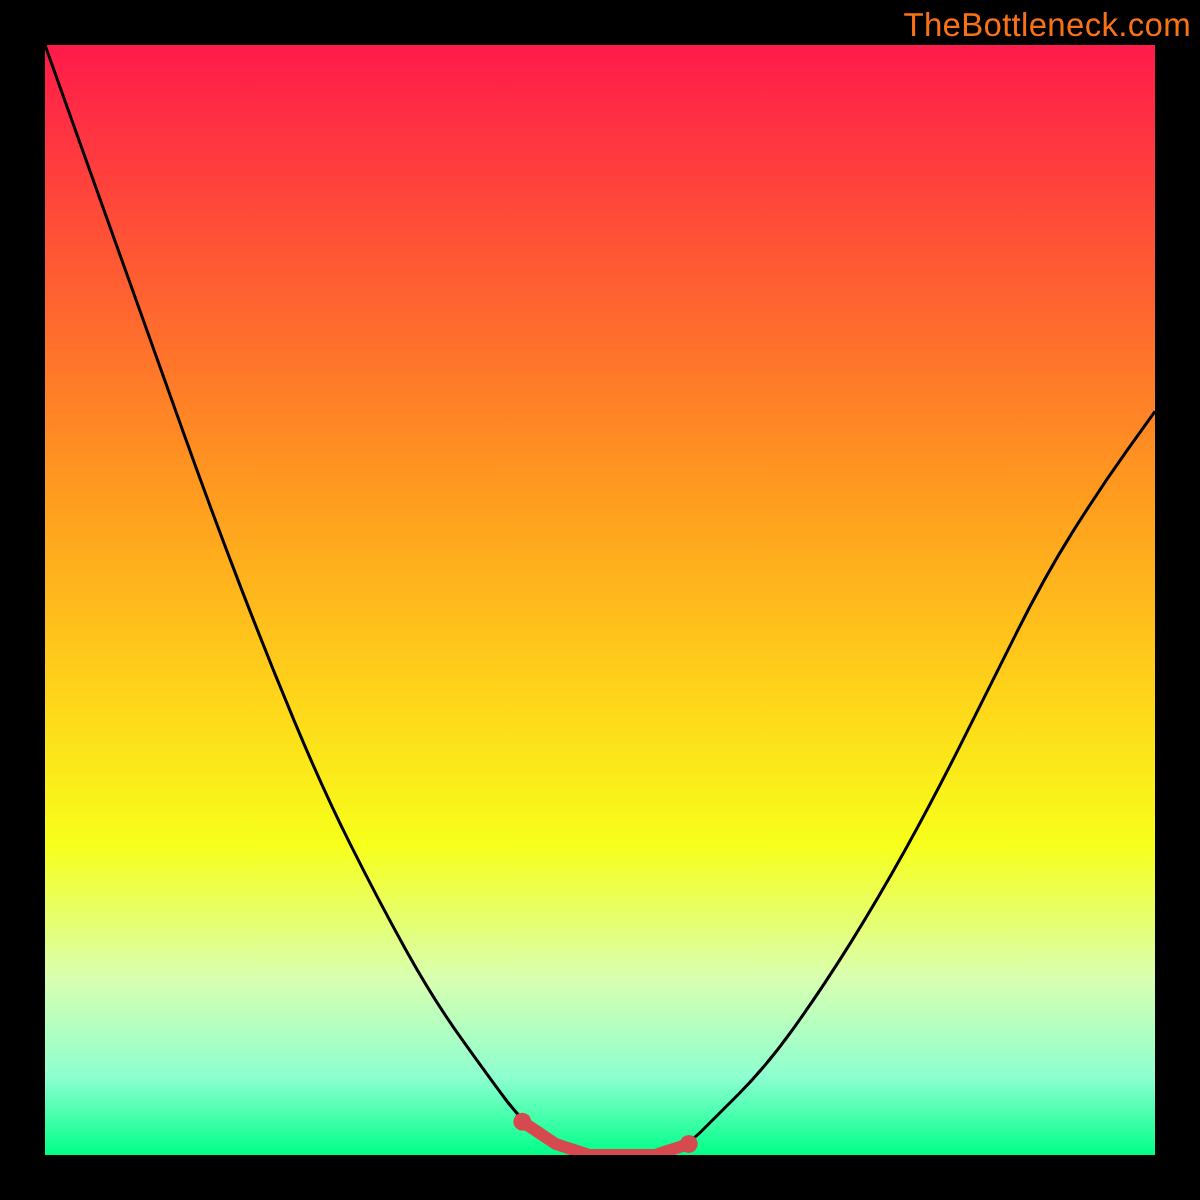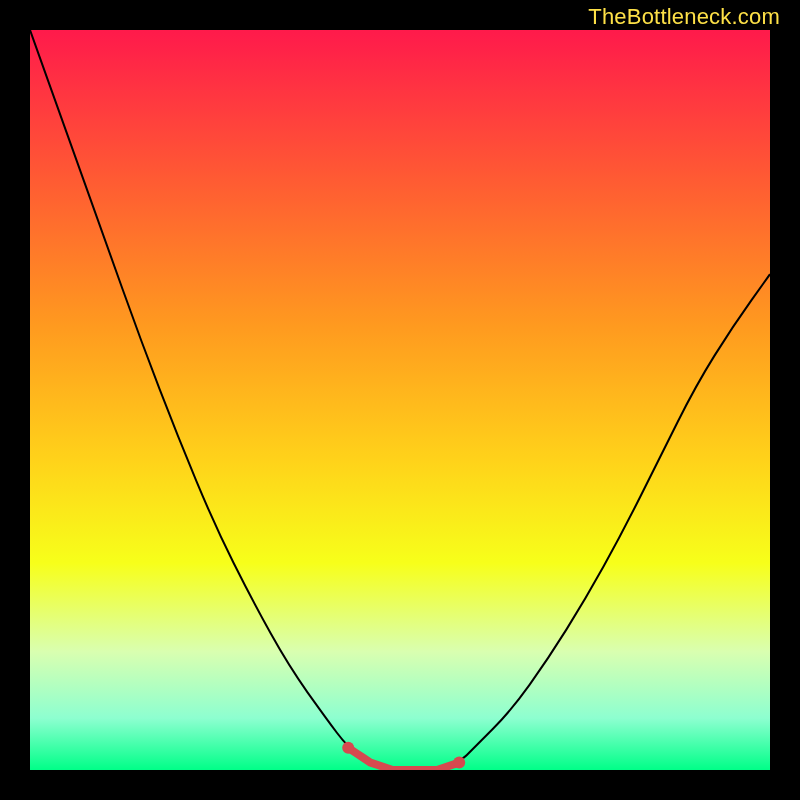--- a/index.html
+++ b/index.html
@@ -6,24 +6,24 @@
   html, body { width: 800px; height: 800px; overflow: hidden; background: #000; }
   .frame {
     position: relative;
     width: 800px;
     height: 800px;
     background: #000;
   }
   .watermark {
     position: absolute;
     top: 4px;
-    right: 20px;
+    right: 6px;
     font-family: Arial, Helvetica, sans-serif;
     font-size: 22px;
-    color: #fde047;
+    color: #f97316;
     letter-spacing: 0.2px;
   }
   .plot {
     position: absolute;
     left: 30px;
     top: 30px;
     width: 740px;
     height: 740px;
   }
   .plot svg { display: block; }

